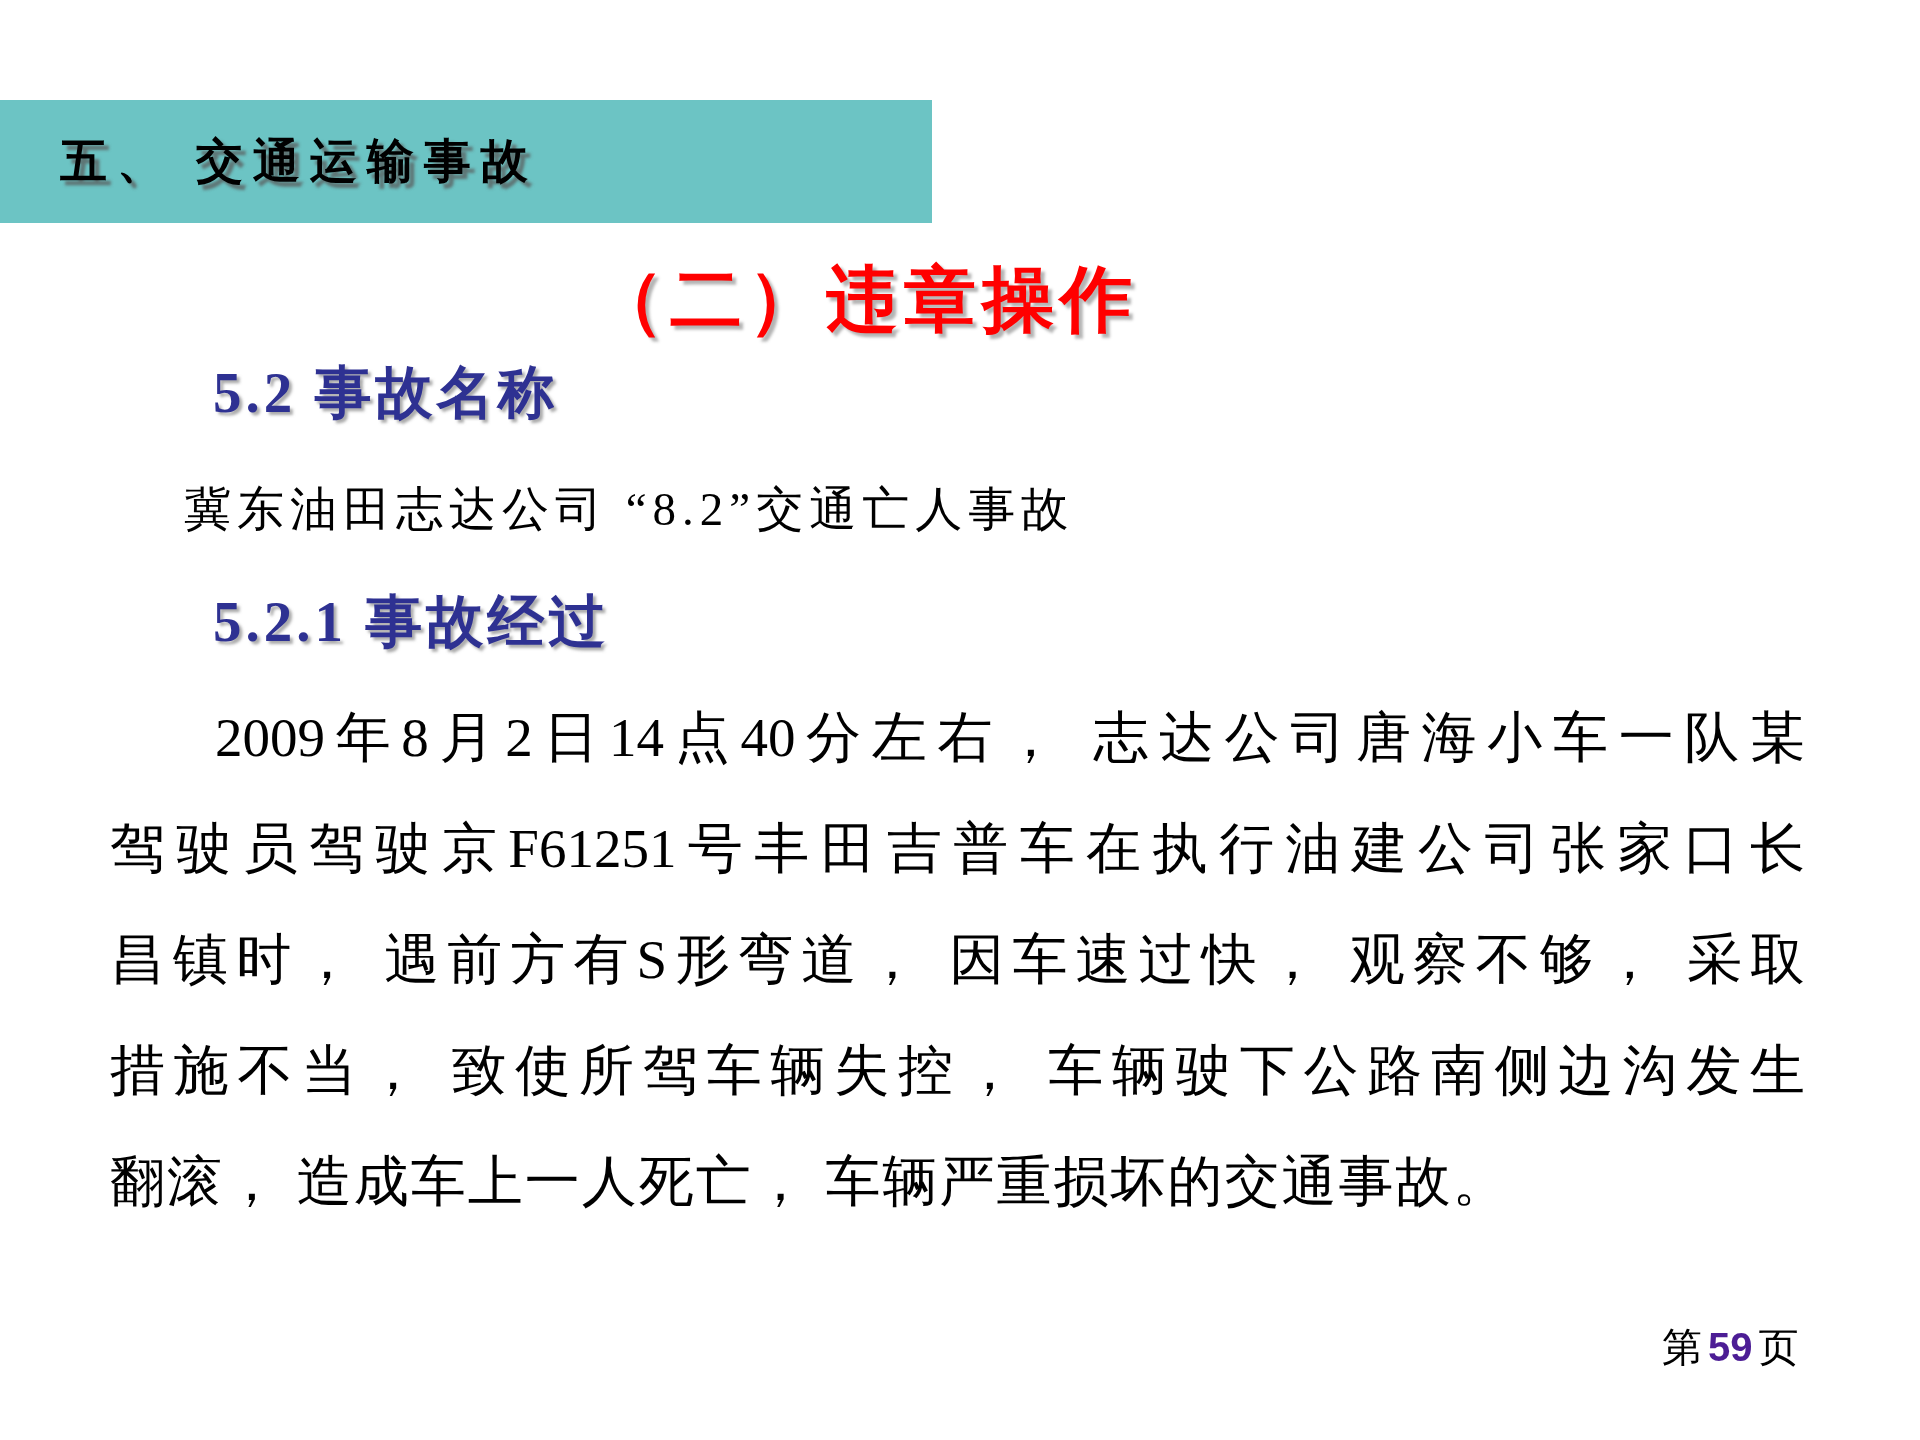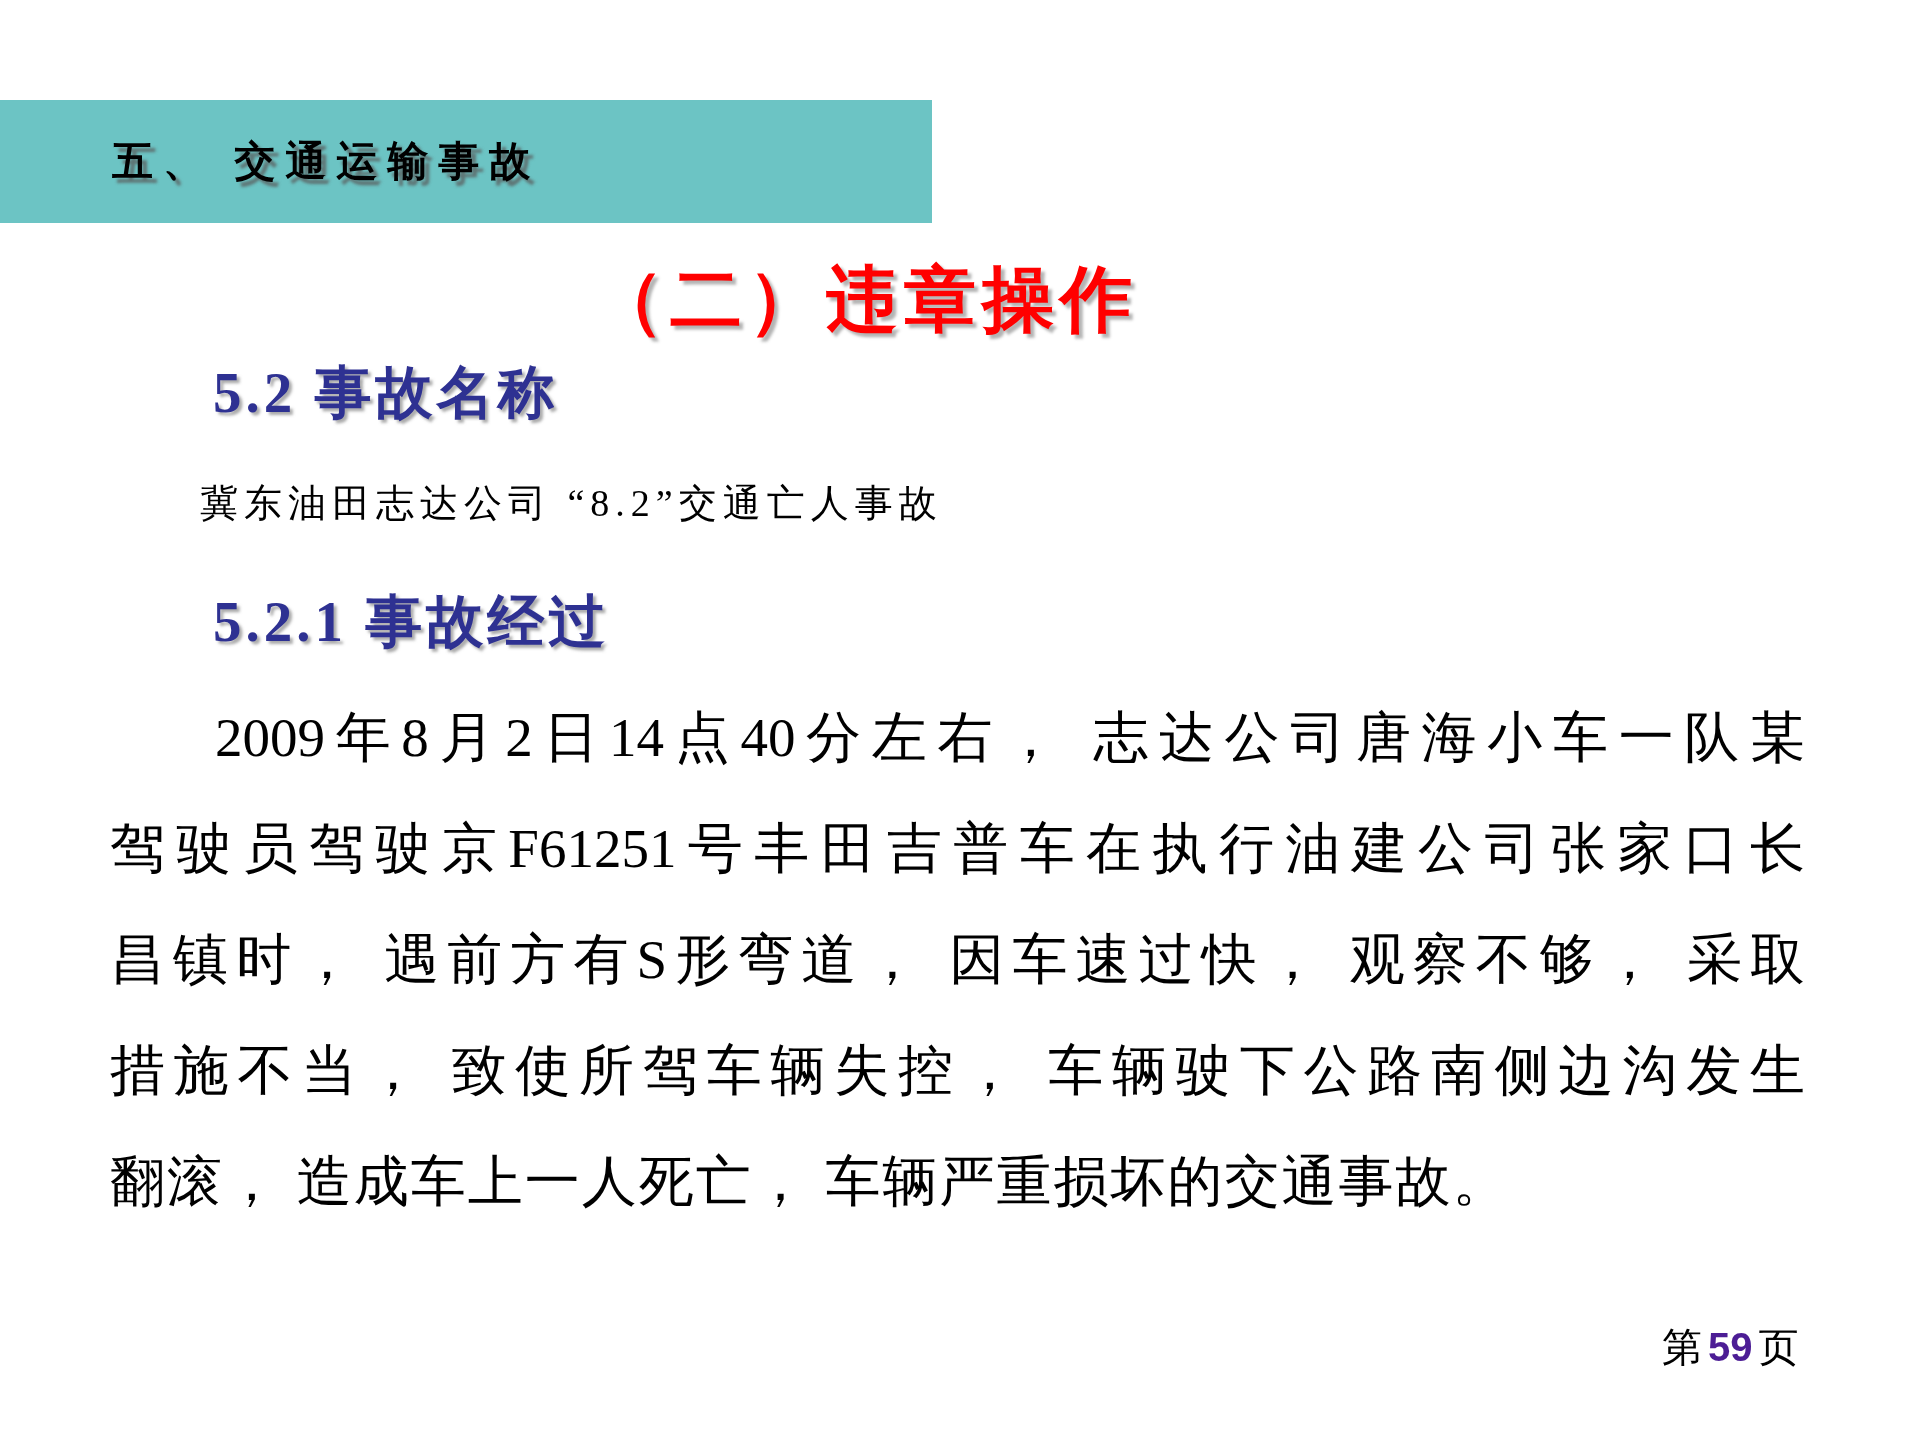--- a/index.html
+++ b/index.html
@@ -15,24 +15,24 @@
   
   .banner {
     position: absolute;
     left: 0; top: 100px;
     width: 932px; height: 123px;
     background: #6CC4C4;
     display: flex;
     align-items: center;
   }
   .banner-title {
-    font-size: 41px;
+    font-size: 47px;
     font-weight: bold;
     color: #000;
-    padding-left: 112px;
+    padding-left: 60px;
     letter-spacing: 10px;
     text-shadow: 5px 5px 3px rgba(90,90,90,0.75);
     white-space: nowrap;
     font-family: Liberation Serif, serif;
   }
 
   
   .subtitle {
     position: absolute;
     left: 0; top: 252px;
@@ -56,22 +56,22 @@
     letter-spacing: 4px;
     text-shadow: 3px 3px 3px rgba(150,150,150,0.8);
     white-space: nowrap;
   }
   .heading-52   { top: 355px; text-align: right; }
   .heading-521  { top: 584px; }
 
   
   .accident-name {
     position: absolute;
-    left: 200px; top: 478px;
-    font-size: 38px;
+    left: 184px; top: 478px;
+    font-size: 47px;
     color: #000;
     letter-spacing: 6px;
     white-space: nowrap;
   }
 
   
   .body-text {
     position: absolute;
     left: 110px; top: 682px;
     width: 1695px;

